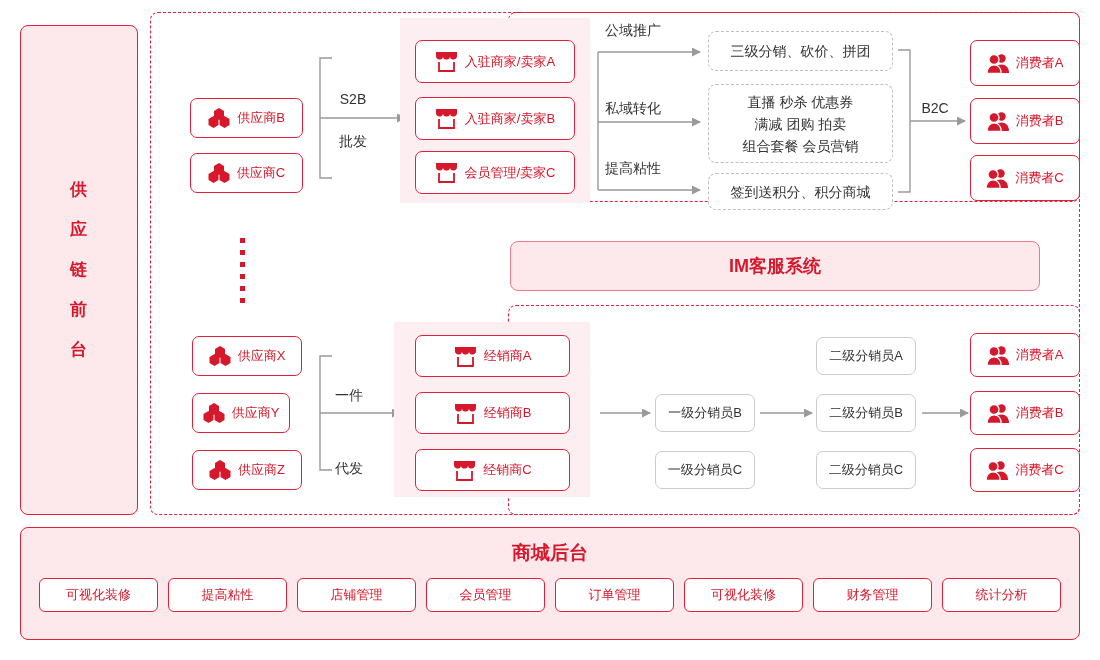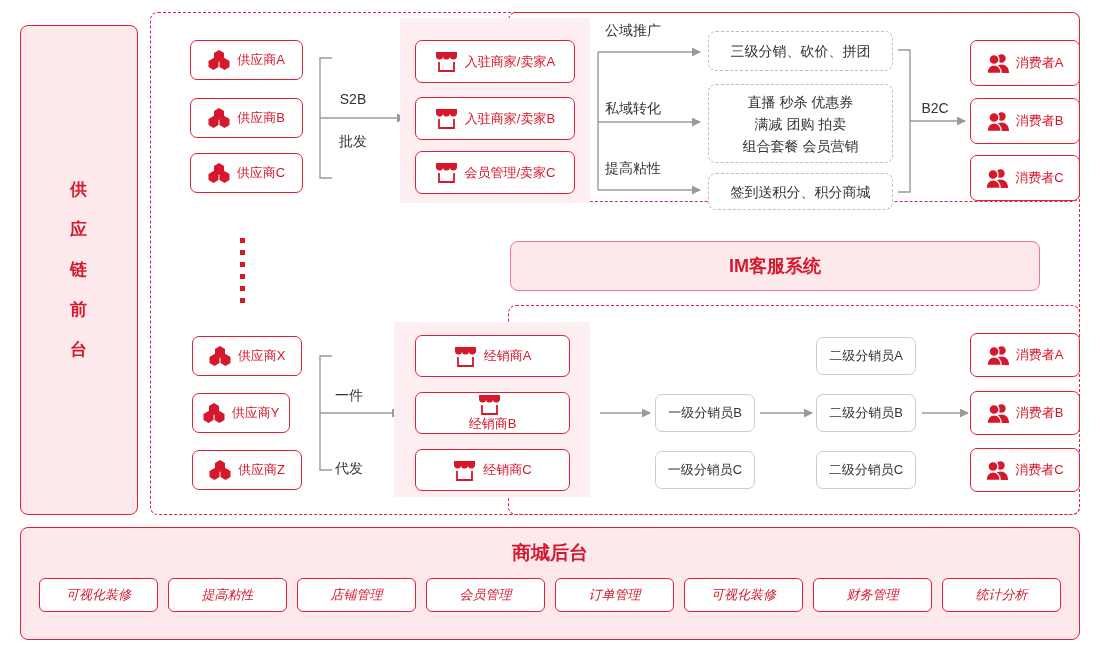--- a/index.html
+++ b/index.html
@@ -101,21 +101,21 @@
     background: #FDE9EC;
     border: 1px solid #E0213A;
     border-radius: 8px;
   }
   .backend-title {
     position: absolute; left: 0; top: 12px; width: 100%;
     text-align: center; color: #D5182B; font-size: 19px; font-weight: bold;
   }
   .backend-row {
     position: absolute; left: 18px; top: 50px; right: 18px;
-    display: flex; justify-content: flex-end; gap: 10px; font-style: italic;
+    display: flex; justify-content: flex-end; gap: 10px;
   }
   .backend-btn {
     flex: 1 1 0;
     height: 34px;
     border: 1px solid #E0213A;
     border-radius: 6px;
     background: #ffffff;
     display: flex; align-items: center; justify-content: center;
     color: #D5182B; font-size: 13px; white-space: nowrap;
   }
@@ -174,30 +174,20 @@
   <div class="abs supply-band">
     <div class="vtext">
       <div>供</div>
       <div>应</div>
       <div>链</div>
       <div>前</div>
       <div>台</div>
     </div>
   </div>
 
-  <div class="abs redbox" style="left:190px;top:40px;width:113px;height:40px;">
-    <span class="ic">
-      <svg width="22" height="20" viewBox="0 0 22 20">
-        <polygon points="11,0 16,3 16,9 11,12 6,9 6,3" fill="#D5182B"></polygon>
-        <polygon points="5.5,8 10.5,11 10.5,17 5.5,20 0.5,17 0.5,11" fill="#D5182B"></polygon>
-        <polygon points="16.5,8 21.5,11 21.5,17 16.5,20 11.5,17 11.5,11" fill="#D5182B"></polygon>
-      </svg>
-    </span>
-    <span class="lbl">供应商A</span>
-  </div>
   <div class="abs redbox" style="left:190px;top:98px;width:113px;height:40px;">
     <span class="ic">
       <svg width="22" height="20" viewBox="0 0 22 20">
         <polygon points="11,0 16,3 16,9 11,12 6,9 6,3" fill="#D5182B"></polygon>
         <polygon points="5.5,8 10.5,11 10.5,17 5.5,20 0.5,17 0.5,11" fill="#D5182B"></polygon>
         <polygon points="16.5,8 21.5,11 21.5,17 16.5,20 11.5,17 11.5,11" fill="#D5182B"></polygon>
       </svg>
     </span>
     <span class="lbl">供应商B</span>
   </div>
@@ -338,21 +328,21 @@
 
   <div class="abs redbox" style="left:415px;top:335px;width:155px;height:42px;">
     <span class="ic">
       <svg width="23" height="21" viewBox="0 0 23 21">
         <path d="M1,1 h21 v4 a3.2,3.2 0 0 1 -3.6,3.4 a3.2,3.2 0 0 1 -3.4,-3 a3.2,3.2 0 0 1 -3.5,3 a3.2,3.2 0 0 1 -3.5,-3 a3.2,3.2 0 0 1 -3.4,3 A3.2,3.2 0 0 1 1,5 Z" fill="#D5182B"></path>
         <path d="M4,11 v9 h15 v-9" fill="none" stroke="#D5182B" stroke-width="1.8"></path>
       </svg>
     </span>
     <span class="lbl">经销商A</span>
   </div>
-  <div class="abs redbox" style="left:415px;top:392px;width:155px;height:42px;flex-direction:column;">
+  <div class="abs redbox" style="left:415px;top:392px;width:155px;height:42px;">
     <span class="ic">
       <svg width="23" height="21" viewBox="0 0 23 21">
         <path d="M1,1 h21 v4 a3.2,3.2 0 0 1 -3.6,3.4 a3.2,3.2 0 0 1 -3.4,-3 a3.2,3.2 0 0 1 -3.5,3 a3.2,3.2 0 0 1 -3.5,-3 a3.2,3.2 0 0 1 -3.4,3 A3.2,3.2 0 0 1 1,5 Z" fill="#D5182B"></path>
         <path d="M4,11 v9 h15 v-9" fill="none" stroke="#D5182B" stroke-width="1.8"></path>
       </svg>
     </span>
     <span class="lbl">经销商B</span>
   </div>
   <div class="abs redbox" style="left:415px;top:449px;width:155px;height:42px;">
     <span class="ic">

